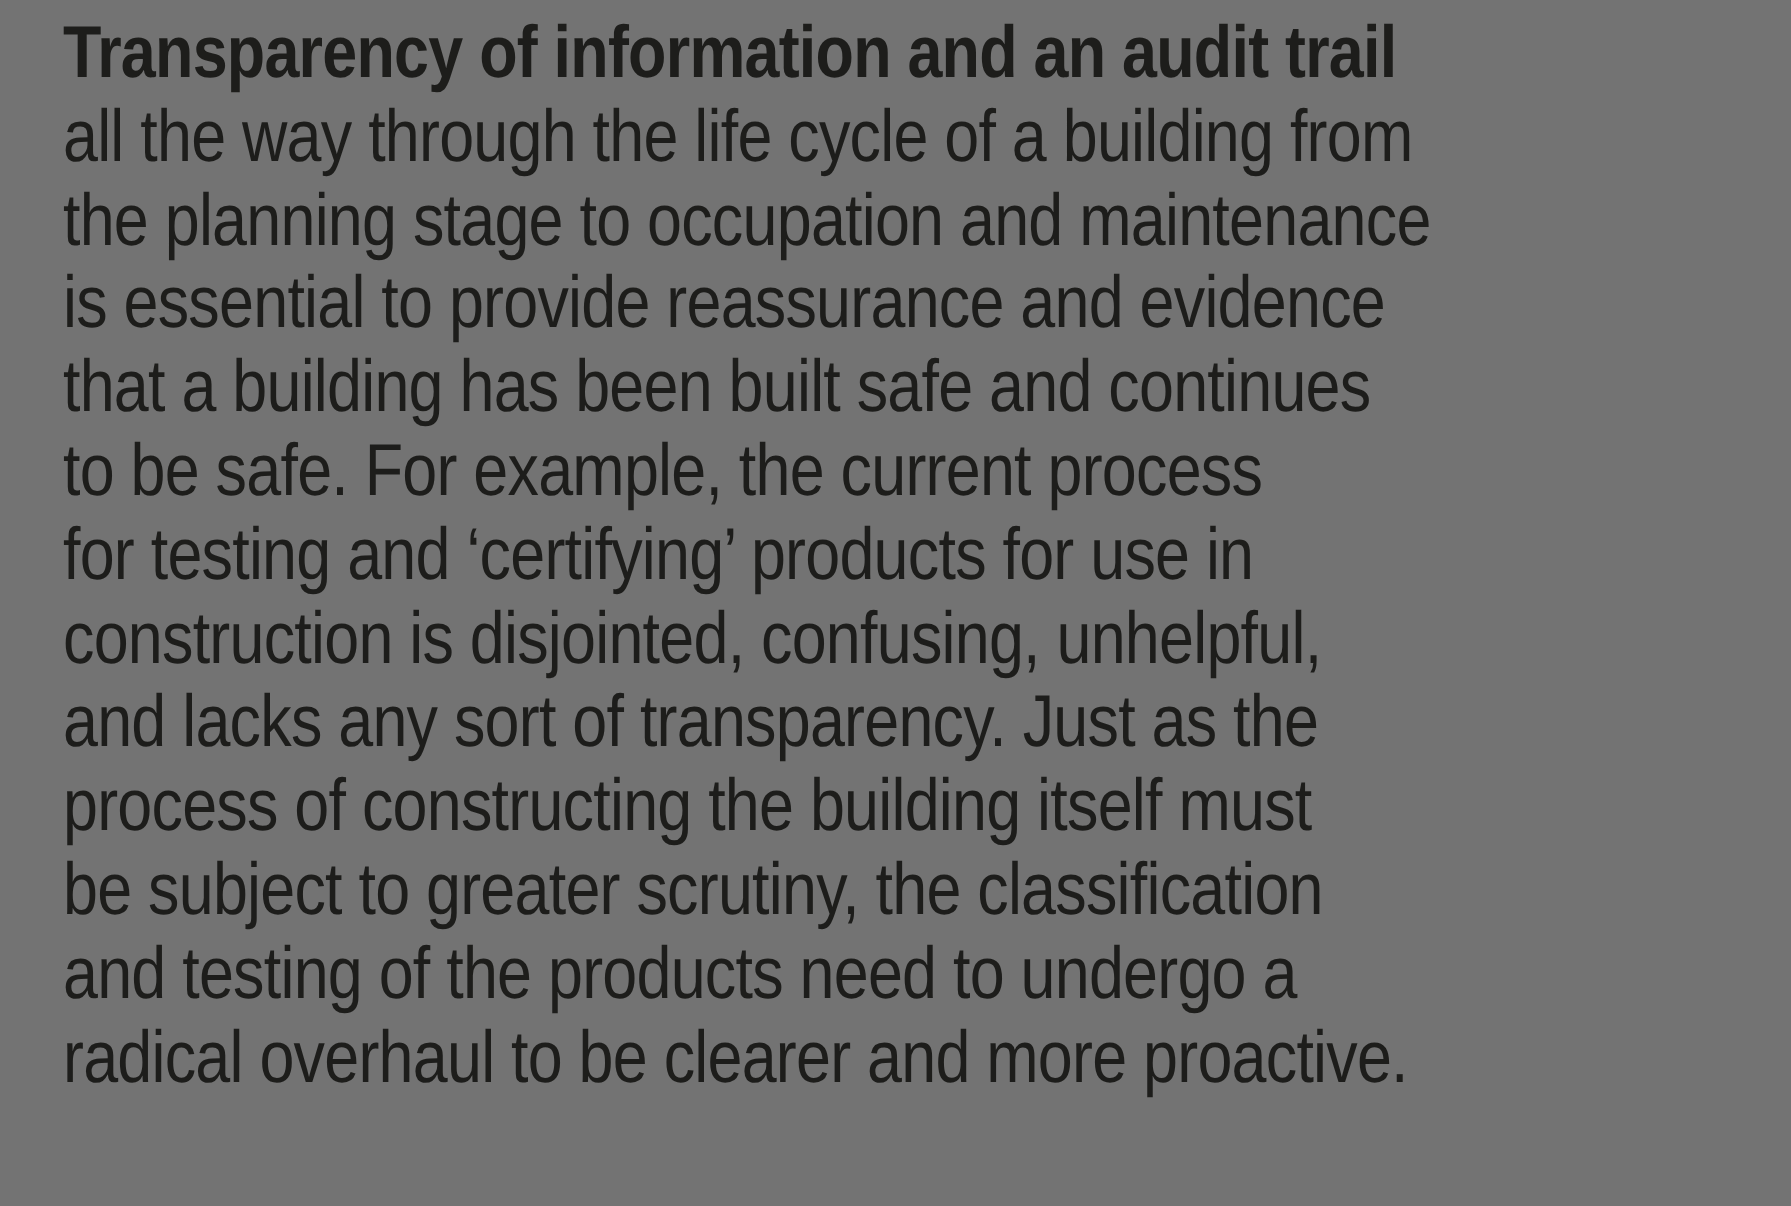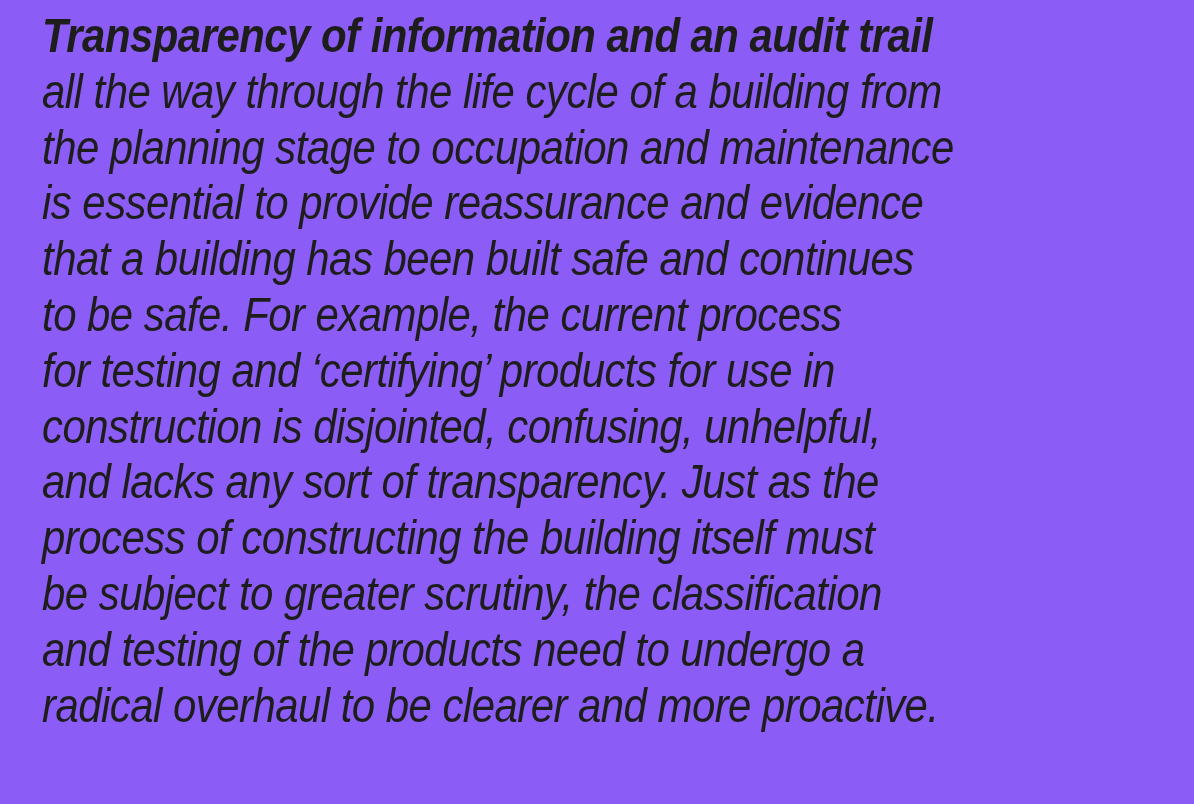--- a/index.html
+++ b/index.html
@@ -4,23 +4,22 @@
 <style>
   html, body {
     margin: 0;
     padding: 0;
     background: #ffffff;
   }
   .page {
     position: relative;
     width: 1194px;
     height: 804px;
-    background: #8b5cf6;
+    background: #737373;
     overflow: hidden;
-    font-style: italic;
   }
   .para {
     position: absolute;
     left: 42px;
     top: 8px;
     width: 1330px;
     font-family: "Liberation Sans", sans-serif;
     font-size: 49px;
     line-height: 55.8px;
     color: #1d1d1b;

